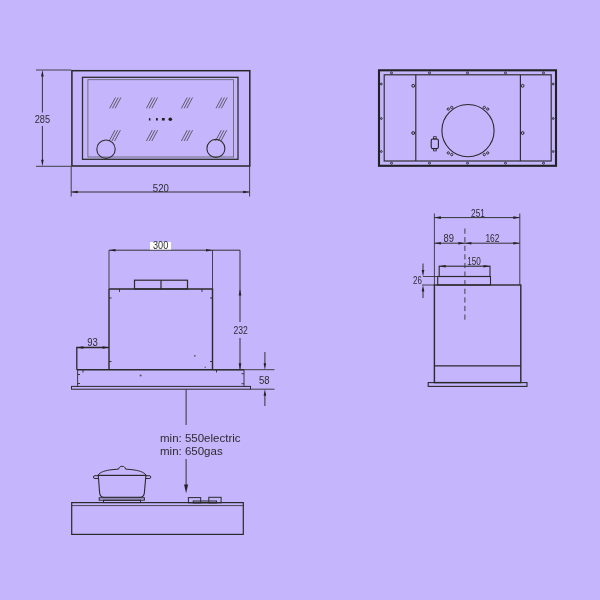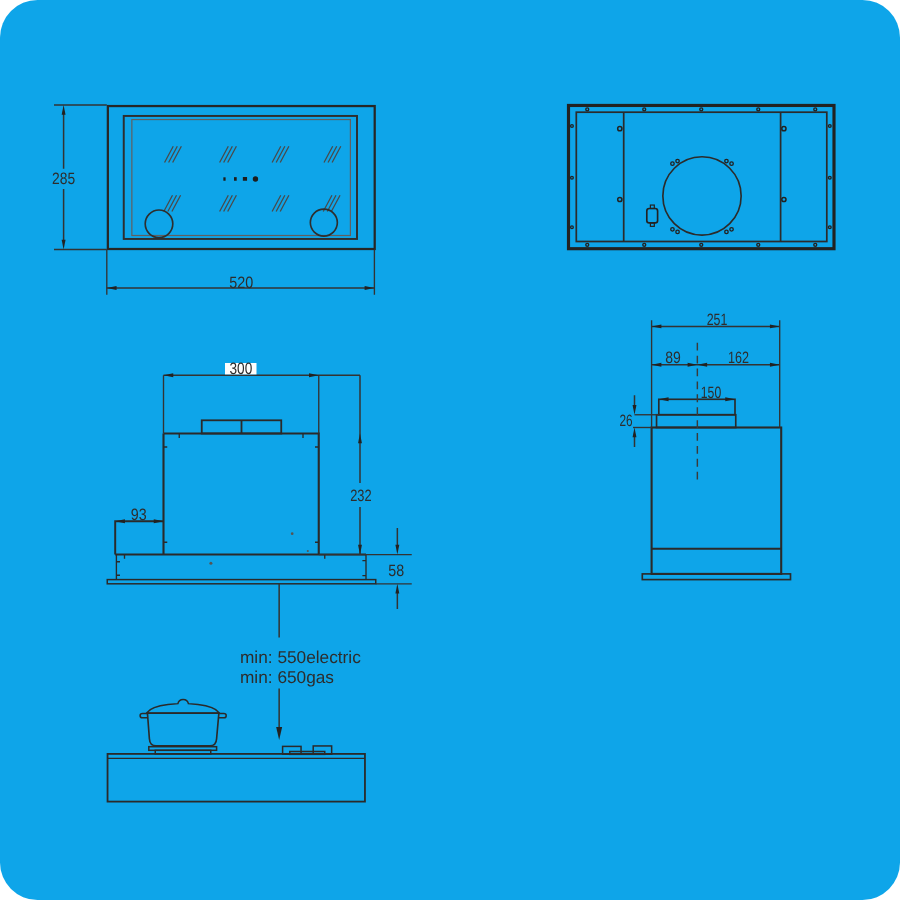--- a/index.html
+++ b/index.html
@@ -1,16 +1,16 @@
 <!DOCTYPE html>
 <html><head>
 <meta charset="utf-8">
 <style>
   html,body{margin:0;padding:0;background:#ffffff;}
-  #page{width:600px;height:600px;position:relative;background:#0ea5e9;border-radius:25px;}
+  #page{width:600px;height:600px;position:relative;background:#c4b5fd;}
   svg{position:absolute;left:0;top:0;}
   text{font-family:"Liberation Sans",sans-serif;fill:#2d2d2d;}
 </style>
 </head>
 <body>
 <div id="page">
 <svg width="600" height="600" viewBox="0 0 600 600">
 
 <rect x="71.9" y="70.7" width="177.9" height="95.3" fill="none" stroke="#262626" stroke-width="1.5"></rect>
 

